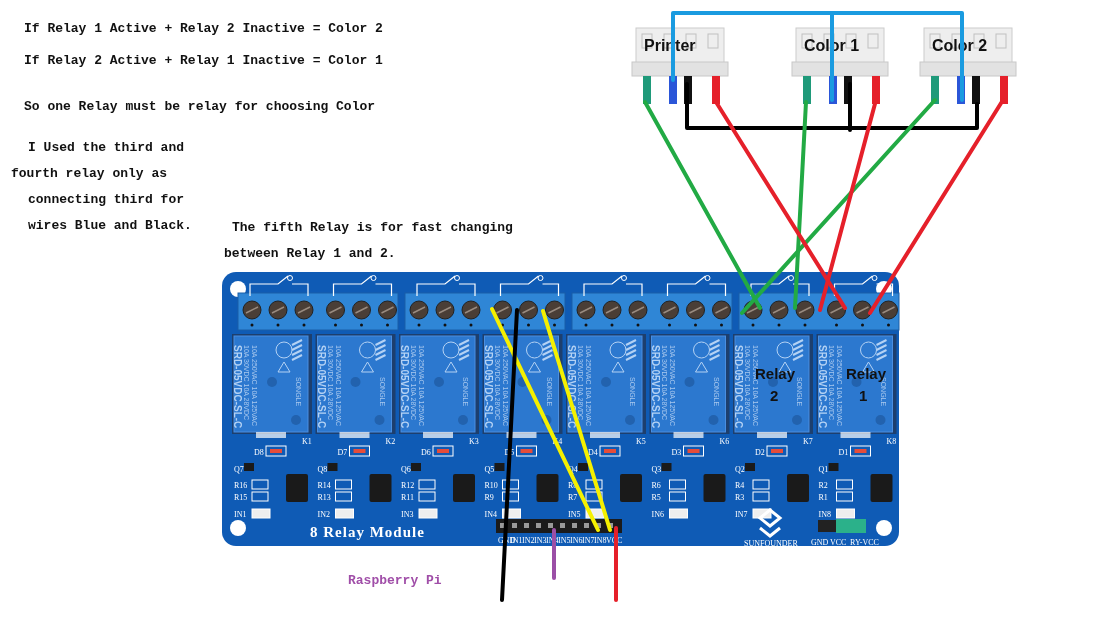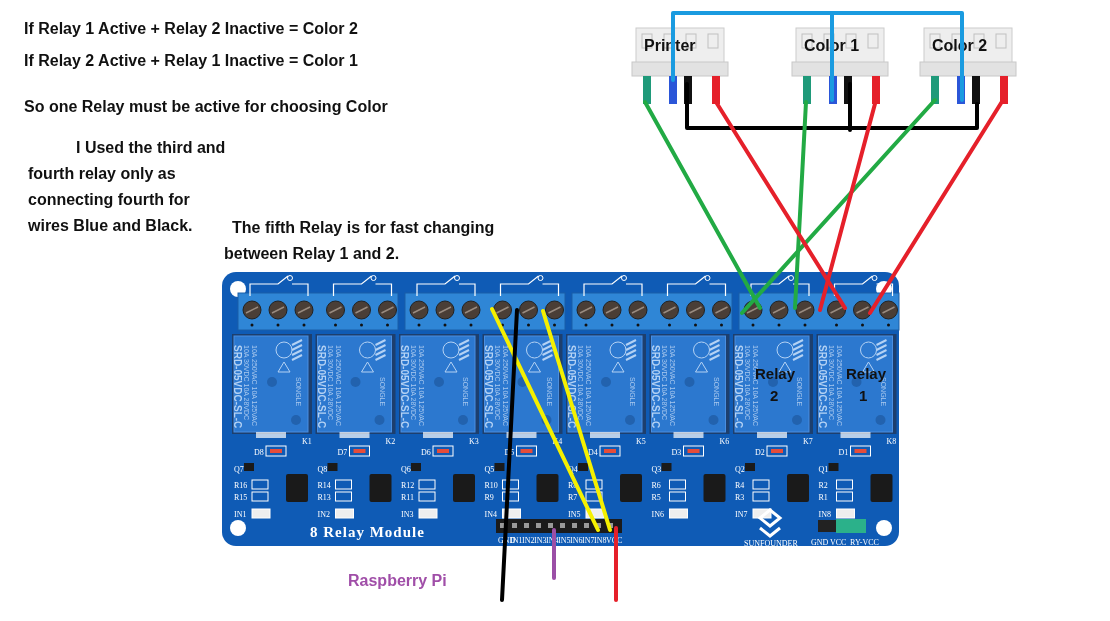--- a/index.html
+++ b/index.html
@@ -1,37 +1,37 @@
 <!DOCTYPE html>
 <html><head>
 <meta charset="utf-8">
 <style>
   html, body { margin: 0; padding: 0; background: #ffffff; }
   body { width: 1110px; height: 621px; position: relative; overflow: hidden;
          font-family: "Liberation Sans", "DejaVu Sans", sans-serif; }
-  .note { position: absolute; font-weight: bold; color: #111; font-size: 16px; line-height: 26px; white-space: nowrap; }
+  .note { position: absolute; font-weight: bold; color: #111; font-size: 13px; line-height: 26px; white-space: nowrap; font-family: Liberation Mono, monospace; }
   .note-pi { color: #a04ea8; }
   #stage { position: absolute; left: 0; top: 0; }
   .lbl-conn { font-family: "Liberation Sans", sans-serif; font-weight: bold; font-size: 16px; fill: #111; }
   .relay-text { font-family: "Liberation Sans", sans-serif; font-size: 7px; fill: #a8c8ee; }
   .relay-big { font-family: "Liberation Sans", sans-serif; font-size: 10px; fill: #b4d2f4; font-weight: bold; }
   .silk { font-family: "Liberation Serif", serif; font-size: 8px; fill: #ffffff; }
   .silk-big { font-family: "Liberation Serif", serif; font-size: 15px; fill: #ffffff; font-weight: bold; letter-spacing: 1px; }
   .relay-label { font-family: "Liberation Sans", sans-serif; font-weight: bold; font-size: 15px; fill: #111; }
 </style>
 </head>
 <body>
 
 <div class="note" style="left:24px; top:16px;">If Relay 1 Active + Relay 2 Inactive = Color 2</div>
 <div class="note" style="left:24px; top:48px;">If Relay 2 Active + Relay 1 Inactive = Color 1</div>
-<div class="note" style="left:24px; top:94px;">So one Relay must be active for choosing Color</div>
-
-<div class="note" style="left:28px; top:135px;margin-left:48px;">I Used the third and</div>
-<div class="note" style="left:28px; top:161px;">fourth relay only as</div>
-<div class="note" style="left:28px; top:187px;">connecting fourth for</div>
+<div class="note" style="left:24px; top:94px;">So one Relay must be relay for choosing Color</div>
+
+<div class="note" style="left:28px; top:135px;">I Used the third and</div>
+<div class="note" style="left:11px; top:161px;">fourth relay only as</div>
+<div class="note" style="left:28px; top:187px;">connecting third for</div>
 <div class="note" style="left:28px; top:213px;">wires Blue and Black.</div>
 
 <div class="note" style="left:232px; top:215px;text-align:center;">The fifth Relay is for fast changing</div>
 <div class="note" style="left:224px; top:241px;">between Relay 1 and 2.</div>
 
 <div class="note note-pi" style="left:348px; top:568px;">Raspberry Pi</div>
 
 <svg id="stage" width="1110" height="621" viewBox="0 0 1110 621">
 
   <g>

